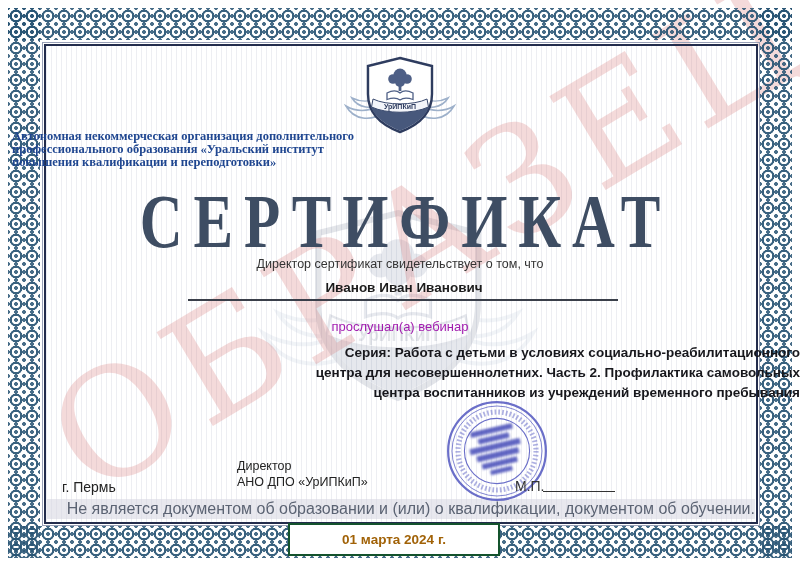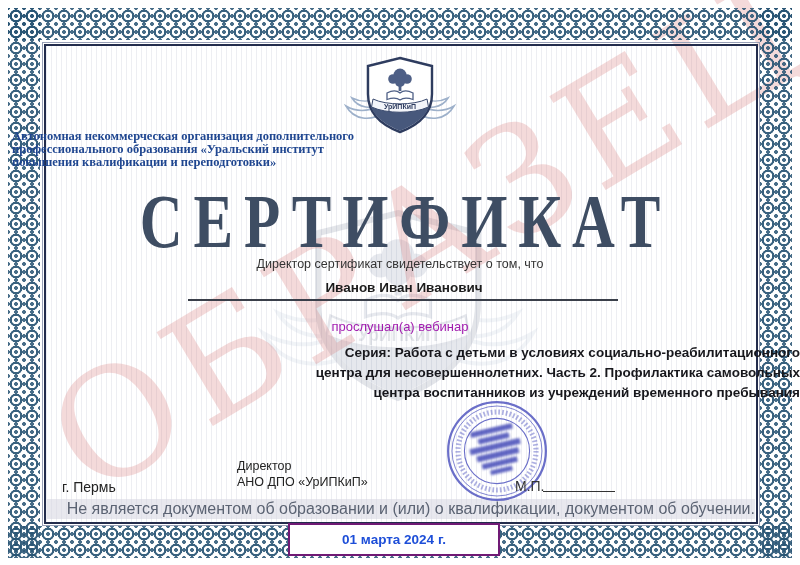--- a/index.html
+++ b/index.html
@@ -82,22 +82,22 @@
   .sig-line  { position:absolute; left:543px; top:491px; width:72px; z-index:6; border-top:1px solid #333333; }
 
   .disclaimer {
     position:absolute; left:47px; right:45px; top:499px; height:20px; z-index:4;
     line-height:20px; text-align:right; font-size:16px; color:#5b6373;
     background:rgba(214,214,224,0.55);
   }
 
   .date-box {
     position:absolute; left:288px; top:523px; width:212px; height:33px; z-index:7;
-    background:#ffffff; border:2px solid #701a75;
-    text-align:center; line-height:29px; font-size:13.5px; font-weight:bold; color:#1d4ed8;
+    background:#ffffff; border:2px solid #14532d;
+    text-align:center; line-height:29px; font-size:13.5px; font-weight:bold; color:#a16207;
   }
 </style>
 </head>
 <body>
 
 <div class="cert">
 
   <svg width="0" height="0" style="position:absolute" aria-hidden="true">
     <defs>
       <g id="emblem">

